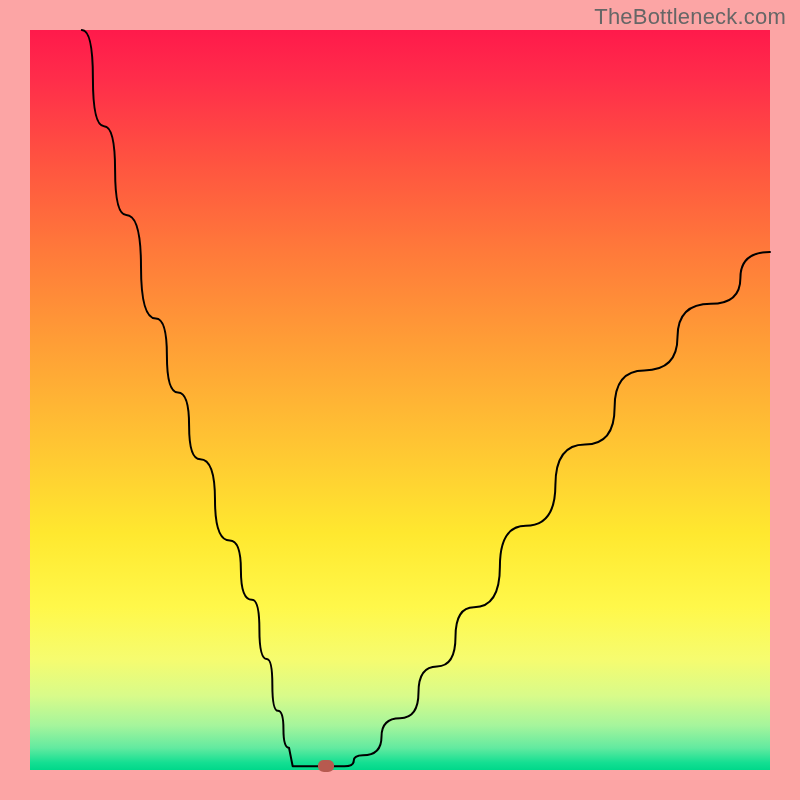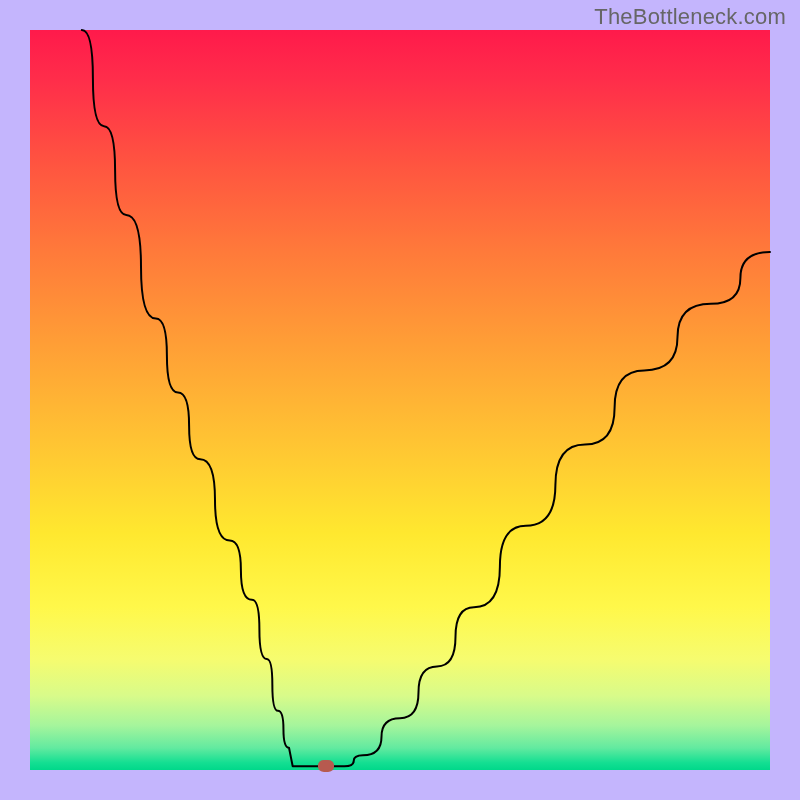--- a/index.html
+++ b/index.html
@@ -8,21 +8,21 @@
     width: 800px;
     height: 800px;
     overflow: hidden;
     background: #000;
     font-family: Arial, Helvetica, sans-serif;
   }
   .frame {
     position: relative;
     width: 800px;
     height: 800px;
-    background: #c4b5fd;
+    background: #fca5a5;
   }
   .watermark {
     position: absolute;
     top: 4px;
     right: 14px;
     color: #666;
     font-size: 22px;
     font-weight: 500;
     letter-spacing: 0.2px;
     user-select: none;

